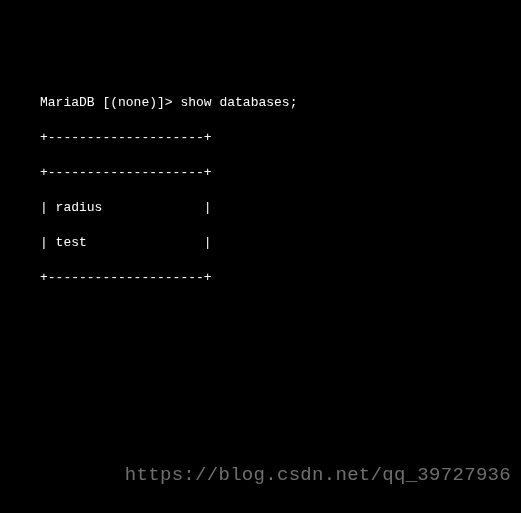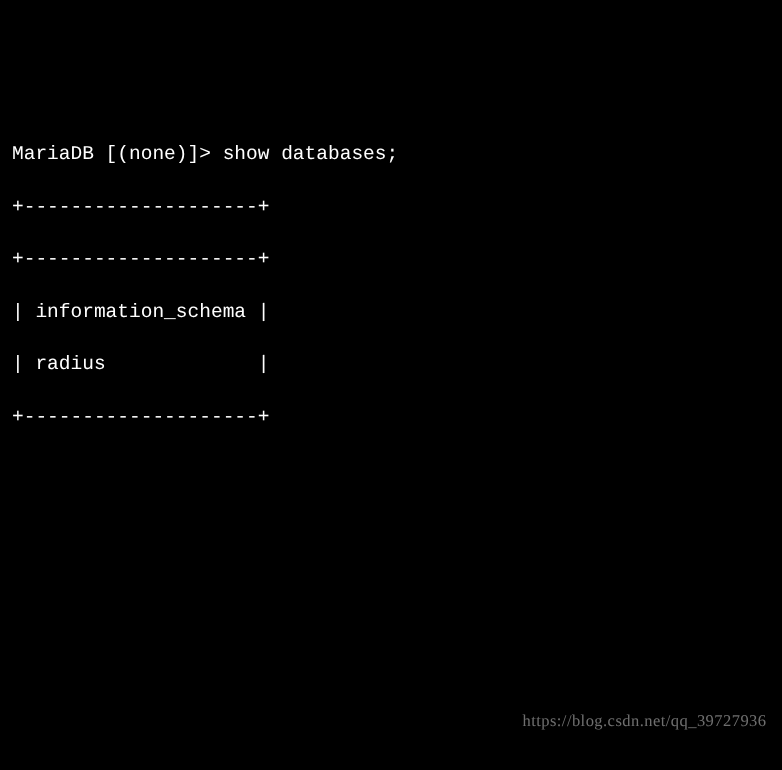--- a/index.html
+++ b/index.html
@@ -18,42 +18,43 @@
       height: 513px;
       position: relative;
       white-space: pre;
       overflow: hidden;
     }
     .terminal {
       white-space: pre;
     }
     .line {
       display: block;
+      margin-left: 32px;
     }
     .watermark {
       position: absolute;
       right: 10px;
       bottom: 24px;
       color: rgba(200, 200, 200, 0.55);
-      font-family: Liberation Serif, serif;
-      font-size: 11px;
+      font-family: Liberation Mono, monospace;
+      font-size: 19px;
       letter-spacing: 0.3px;
     }
   </style>
 </head>
 <body>
 
 
 
 <div class="terminal">
 <span class="line"><span>MariaDB [(none)]&gt; </span><span>show databases;</span></span>
 <span class="line">+--------------------+</span>
 <span class="line">+--------------------+</span>
-<span class="line">| information_schema |</span>
 <span class="line">| radius             |</span>
+<span class="line">| test               |</span>
 <span class="line">+--------------------+</span>
 <span class="line"> </span>
 
 
 
 
 
 
 
 

